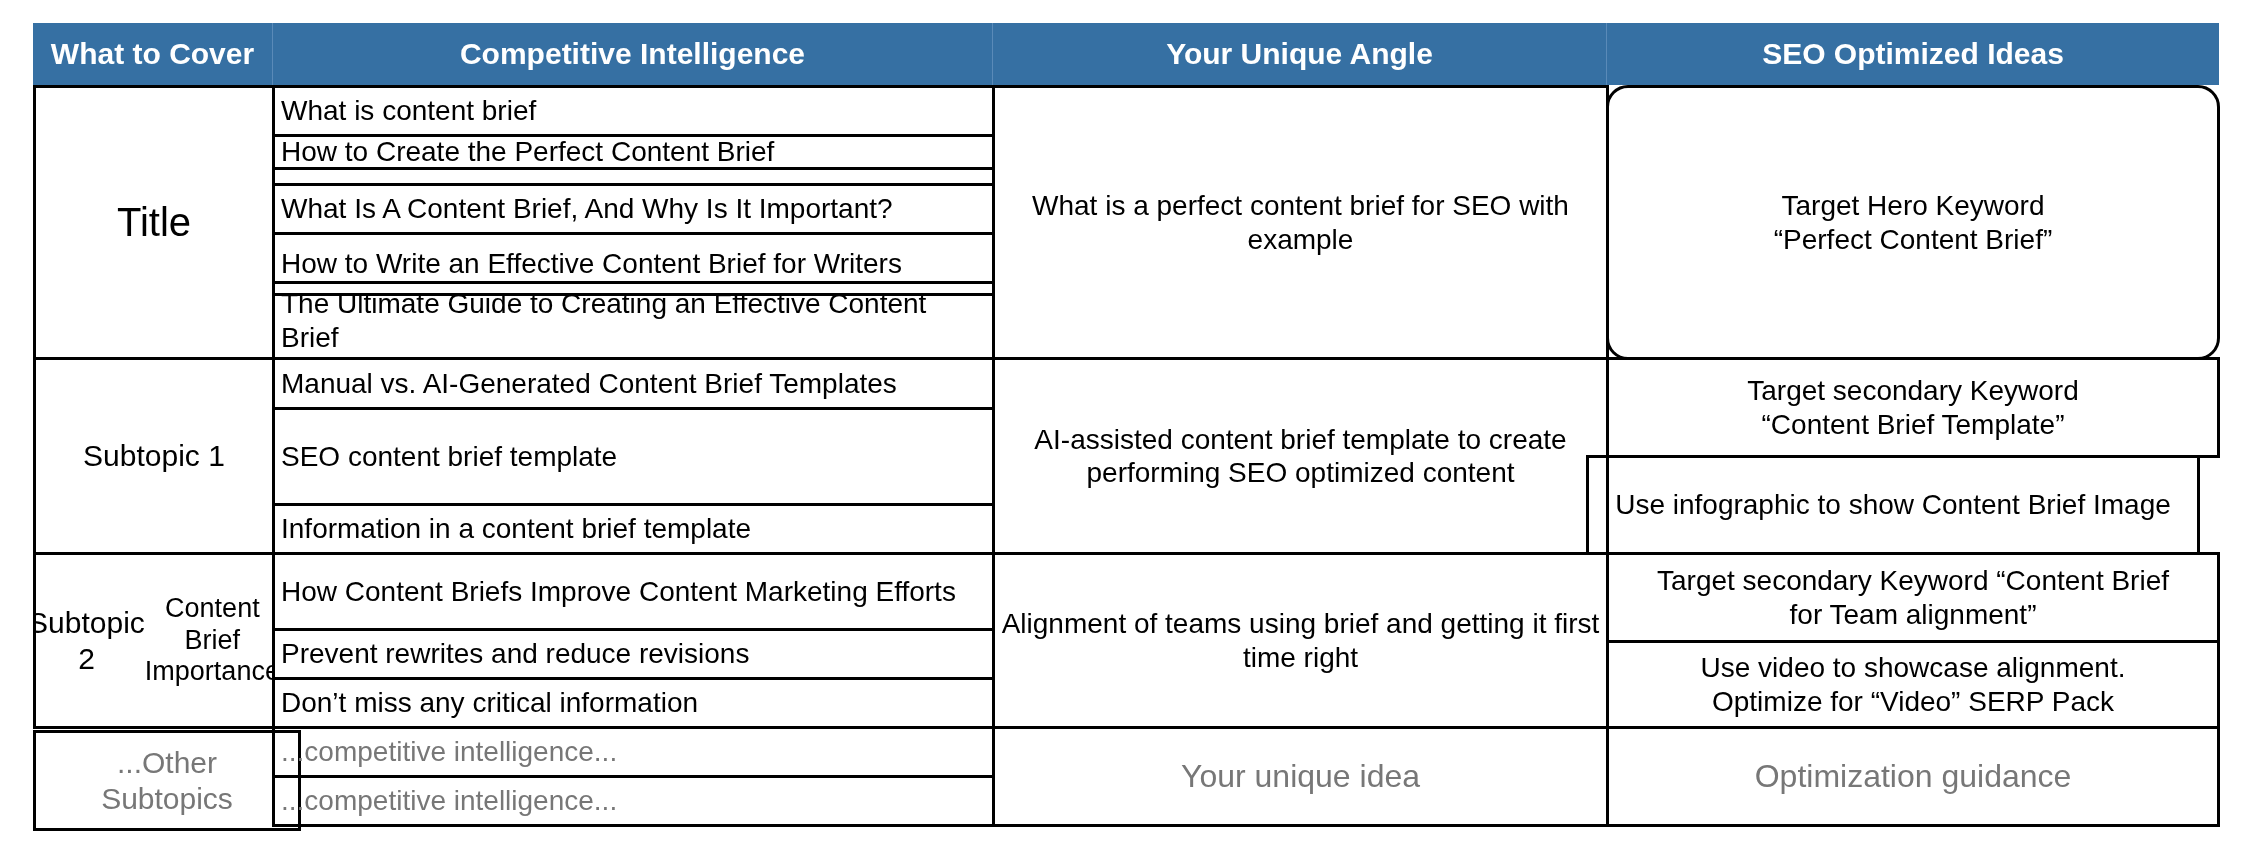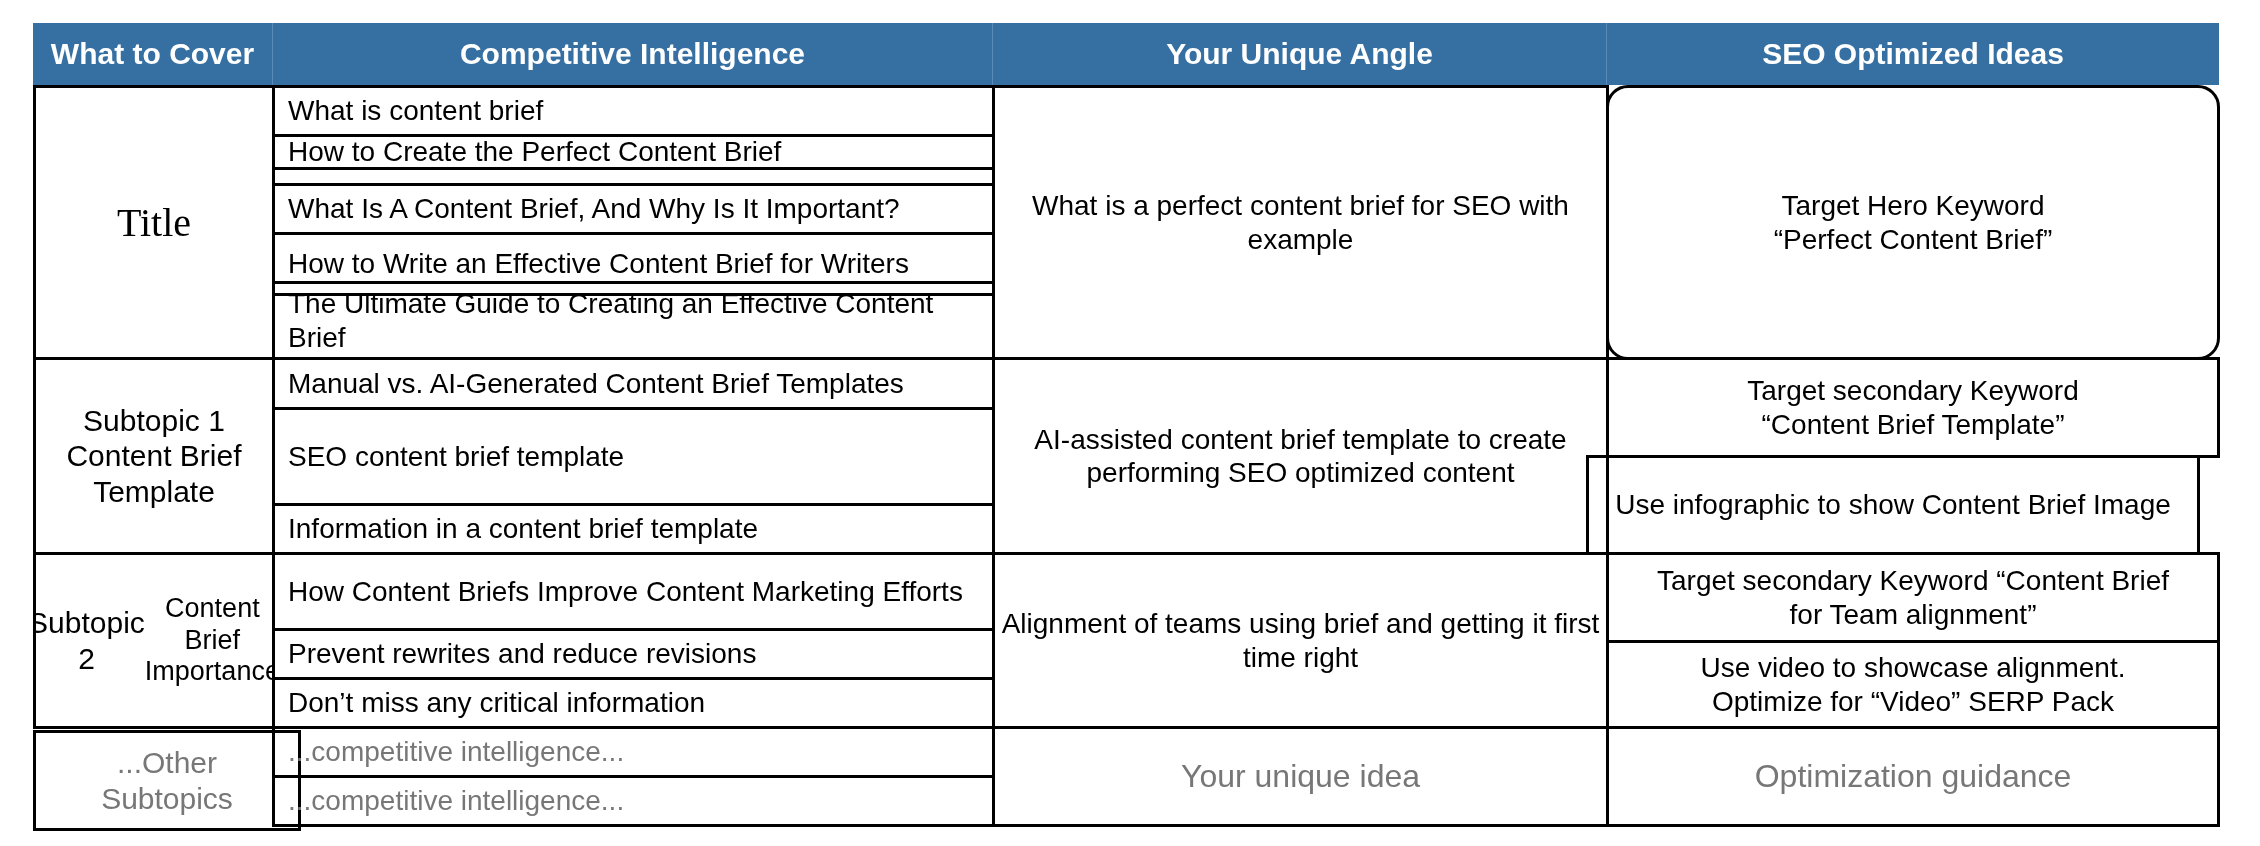--- a/index.html
+++ b/index.html
@@ -4,24 +4,24 @@
 <style>
   html, body { margin:0; padding:0; background:#ffffff; }
   body { width:2260px; height:846px; position:relative; overflow:hidden;
          font-family:"Liberation Sans", "DejaVu Sans", sans-serif; color:#000; }
   .cell { position:absolute; box-sizing:border-box; display:flex; align-items:center;
           overflow:hidden; line-height:1.18; }
   .hdr { background:#3670a3; color:#fff; font-weight:bold; font-size:30px;
          justify-content:center; text-align:center; border-right:1px solid #5a8ab8; }
   .b { border:3px solid #000; }
   .lbl { justify-content:center; text-align:center; font-size:30px; }
-  .ci { font-size:28px; padding-left:13px; justify-content:flex-start; text-align:left; }
+  .ci { font-size:28px; padding-left:6px; justify-content:flex-start; text-align:left; }
   .mid { justify-content:center; text-align:center; font-size:28px; padding:0 6px; }
   .gray { color:#777777; }
-  .title-lbl { font-size:40px;font-family:Liberation Serif, serif; }
+  .title-lbl { font-size:40px; }
   .small { font-size:27px; }
 </style>
 </head>
 <body>
 
 <div class="cell hdr" style="left:33px;top:23px;width:240px;height:62px;">
     <span>What to Cover</span>
   </div>
 <div class="cell hdr" style="left:273px;top:23px;width:720px;height:62px;">
     <span>Competitive Intelligence</span>
@@ -53,21 +53,20 @@
   </div>
 <div class="cell b mid" style="left:992px;top:85px;width:617px;height:275px;">
     <span style="display:block;width:590px;">What is a perfect content brief for SEO with example</span>
   </div>
 <div class="cell b mid" style="left:1606px;top:85px;width:614px;height:275px;border-radius:22px;">
     <span style="display:block;width:330px;">Target Hero Keyword “Perfect Content Brief”</span>
   </div>
 
 <div class="cell b lbl" style="left:33px;top:357px;width:242px;height:198px;flex-direction:column;justify-content:center;">
   <span>Subtopic 1</span>
-  <span style="display:block;width:210px;">Content Brief Template</span>
 </div>
 <div class="cell b ci" style="left:272px;top:357px;width:723px;height:53px;">
     <span>Manual vs. AI-Generated Content Brief Templates</span>
   </div>
 <div class="cell b ci" style="left:272px;top:407px;width:723px;height:99px;">
     <span>SEO content brief template</span>
   </div>
 <div class="cell b ci" style="left:272px;top:503px;width:723px;height:52px;">
     <span>Information in a content brief template</span>
   </div>

